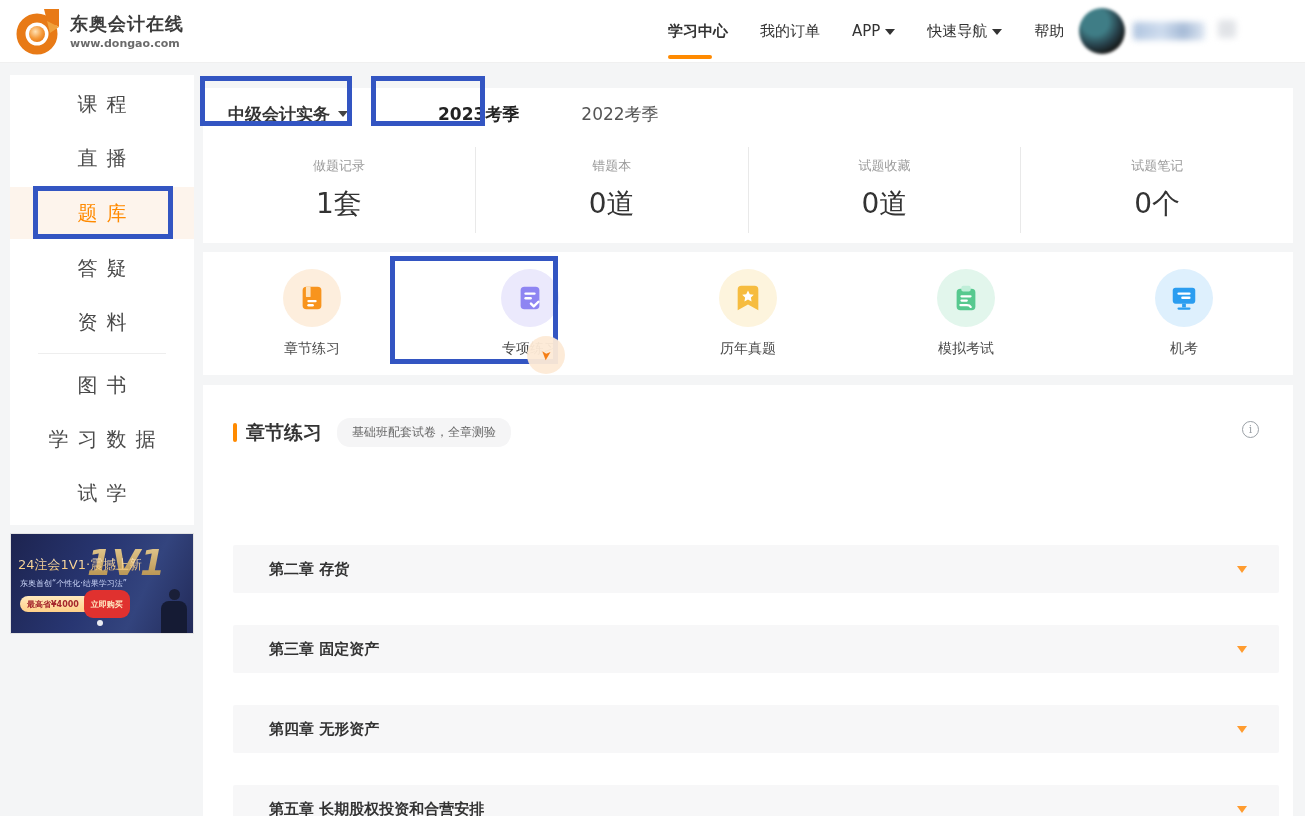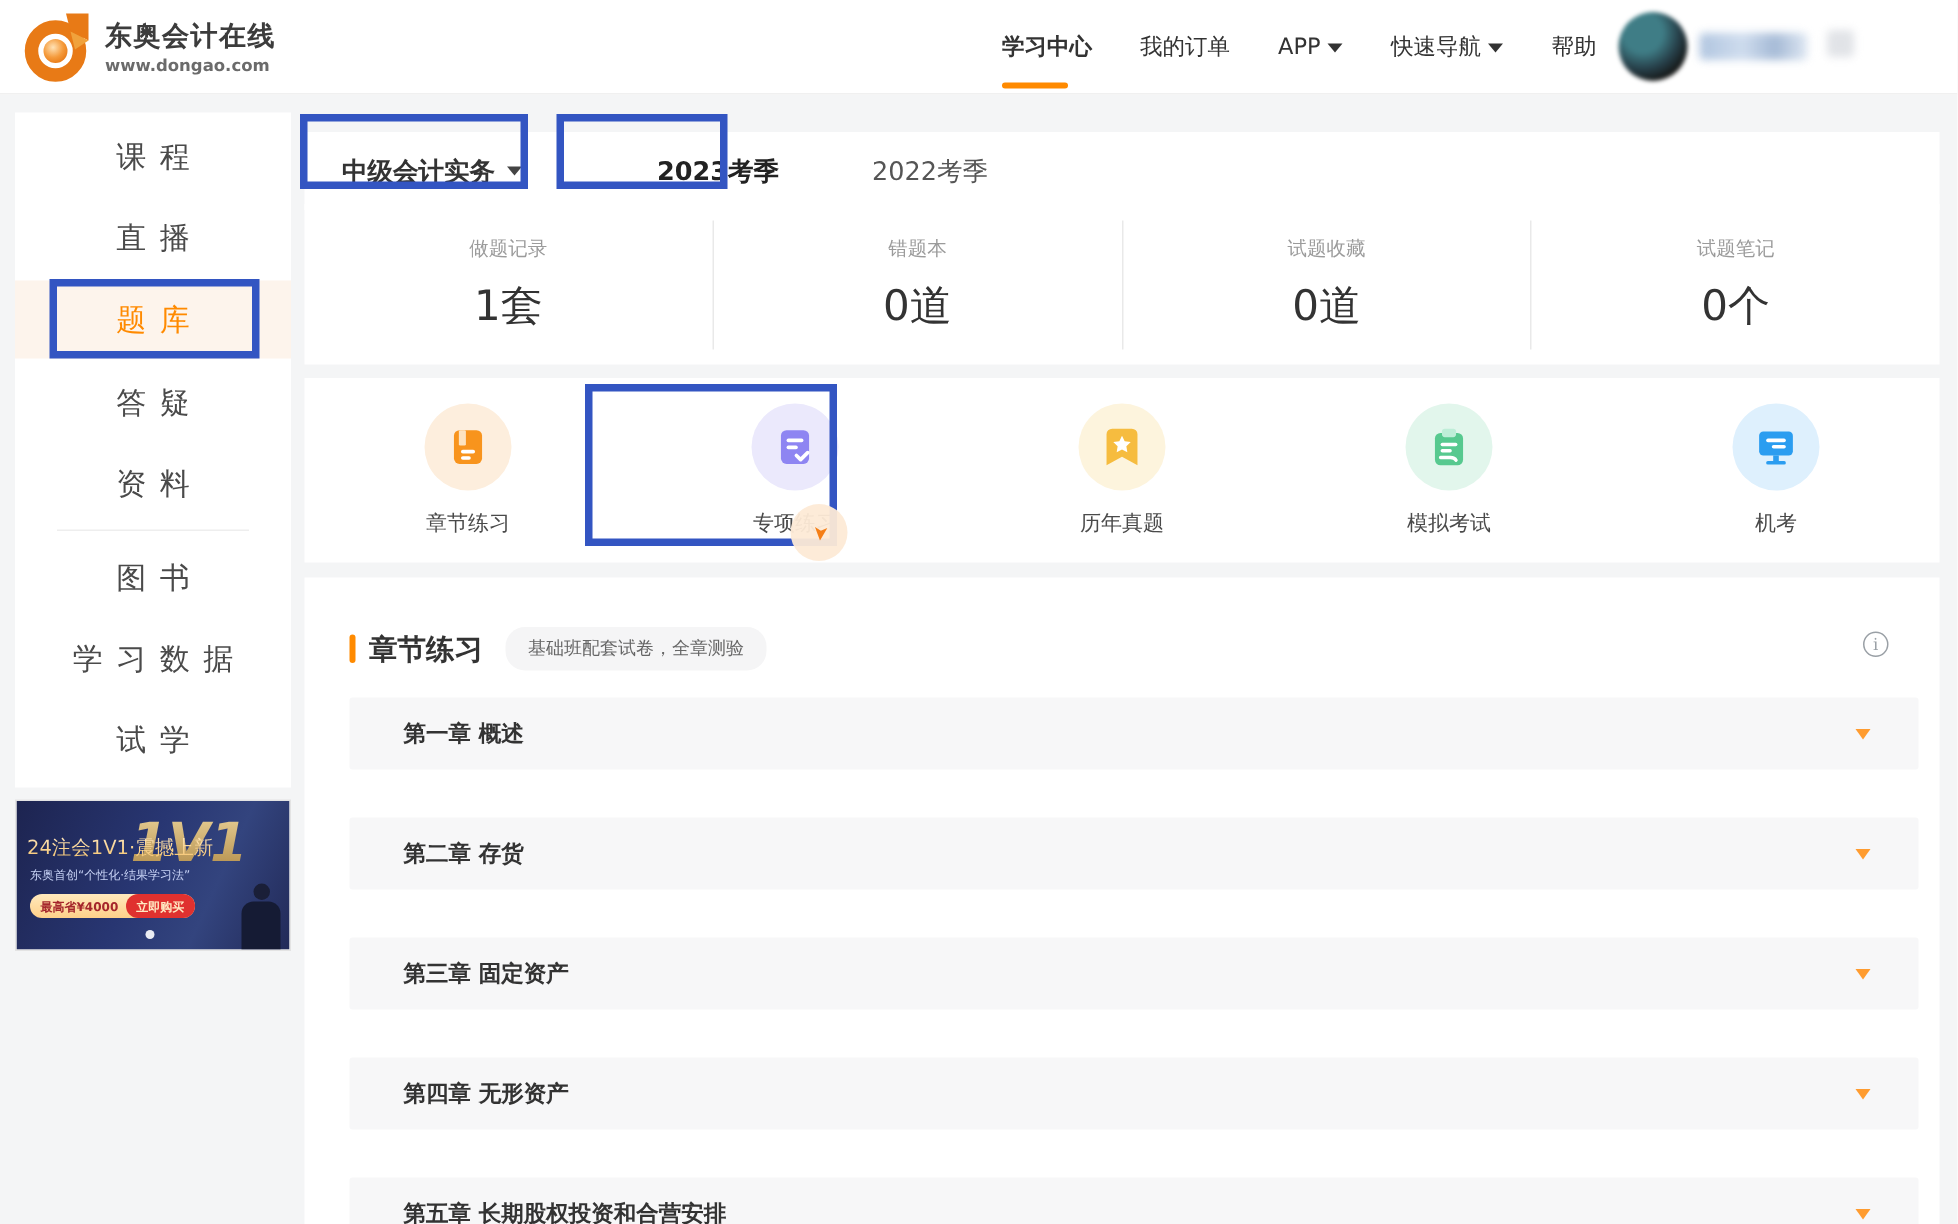--- a/index.html
+++ b/index.html
@@ -40,21 +40,21 @@
   .side-divider { height:1px; background:#eeeeee; margin:6px 28px; }
   
   .ad-banner { position:absolute; left:10px; top:533px; width:184px; height:101px;
     background:linear-gradient(115deg,#1d2450 0%,#283672 45%,#33447e 70%,#222a58 100%);
     border:1px solid #e3e3e3; overflow:hidden; cursor:pointer; }
   .ad-title { position:absolute; left:7px; top:22px; font-size:13px; font-weight:normal;
     background:linear-gradient(180deg,#ffe9c2,#f5c269); -webkit-background-clip:text; background-clip:text; color:transparent; white-space:nowrap; }
   .ad-sub { position:absolute; left:9px; top:44px; font-size:8px; color:#c7d2f5; white-space:nowrap; }
   .ad-pill { position:absolute; left:9px; top:62px; height:16px; display:flex; align-items:center;
     background:linear-gradient(180deg,#ffe9bd,#ffd089); border-radius:9px; padding-left:7px; font-size:8px; color:#a5262c; font-weight:bold; }
-  .ad-cta { background:#e0312f; color:#ffe9c2; border-radius:9px; height:16px; display:flex; align-items:center; padding:0 7px; margin-left:5px; }
+  .ad-cta { background:#e0312f; color:#ffe9c2; border-radius:9px; height:28px; display:flex; align-items:center; padding:0 7px; margin-left:5px; }
   .ad-big { position:absolute; right:28px; top:8px; font-size:36px; font-style:italic; font-weight:bold;
     background:linear-gradient(180deg,#e8cf96,#b08a46); -webkit-background-clip:text; background-clip:text; color:transparent; }
   .ad-person { position:absolute; right:6px; bottom:0; width:26px; height:44px; }
   .ad-person .p-head { width:11px; height:11px; border-radius:50%; background:#1a1f38; margin:0 auto; }
   .ad-person .p-body { width:26px; height:32px; border-radius:8px 8px 0 0; background:#151b34; margin-top:1px; }
   .ad-dot { position:absolute; left:86px; bottom:7px; width:6px; height:6px; border-radius:50%; background:#fff; opacity:.9; }
   
   .panel { position:absolute; left:203px; width:1090px; background:#fff; }
   .panel-tabs { top:88px; height:52px; display:flex; align-items:center; }
   .subject-tab { display:flex; align-items:center; gap:8px; font-size:17px; font-weight:bold; color:#333; margin-left:25px; cursor:pointer; }
@@ -279,24 +279,20 @@
 </div>
 
 <div class="panel panel-section">
   <div class="section-head">
     <span class="orange-bar"></span>
     <span class="section-title">章节练习</span>
     <span class="section-badge">基础班配套试卷，全章测验</span>
   </div>
   <div class="info-icon">i</div>
 
-  <div class="chapter-row" style="top:80px">
-    <span class="chapter-title">第一章 概述</span>
-    <span class="chapter-caret"></span>
-  </div>
   <div class="chapter-row" style="top:160px">
     <span class="chapter-title">第二章 存货</span>
     <span class="chapter-caret"></span>
   </div>
   <div class="chapter-row" style="top:240px">
     <span class="chapter-title">第三章 固定资产</span>
     <span class="chapter-caret"></span>
   </div>
   <div class="chapter-row" style="top:320px">
     <span class="chapter-title">第四章 无形资产</span>

